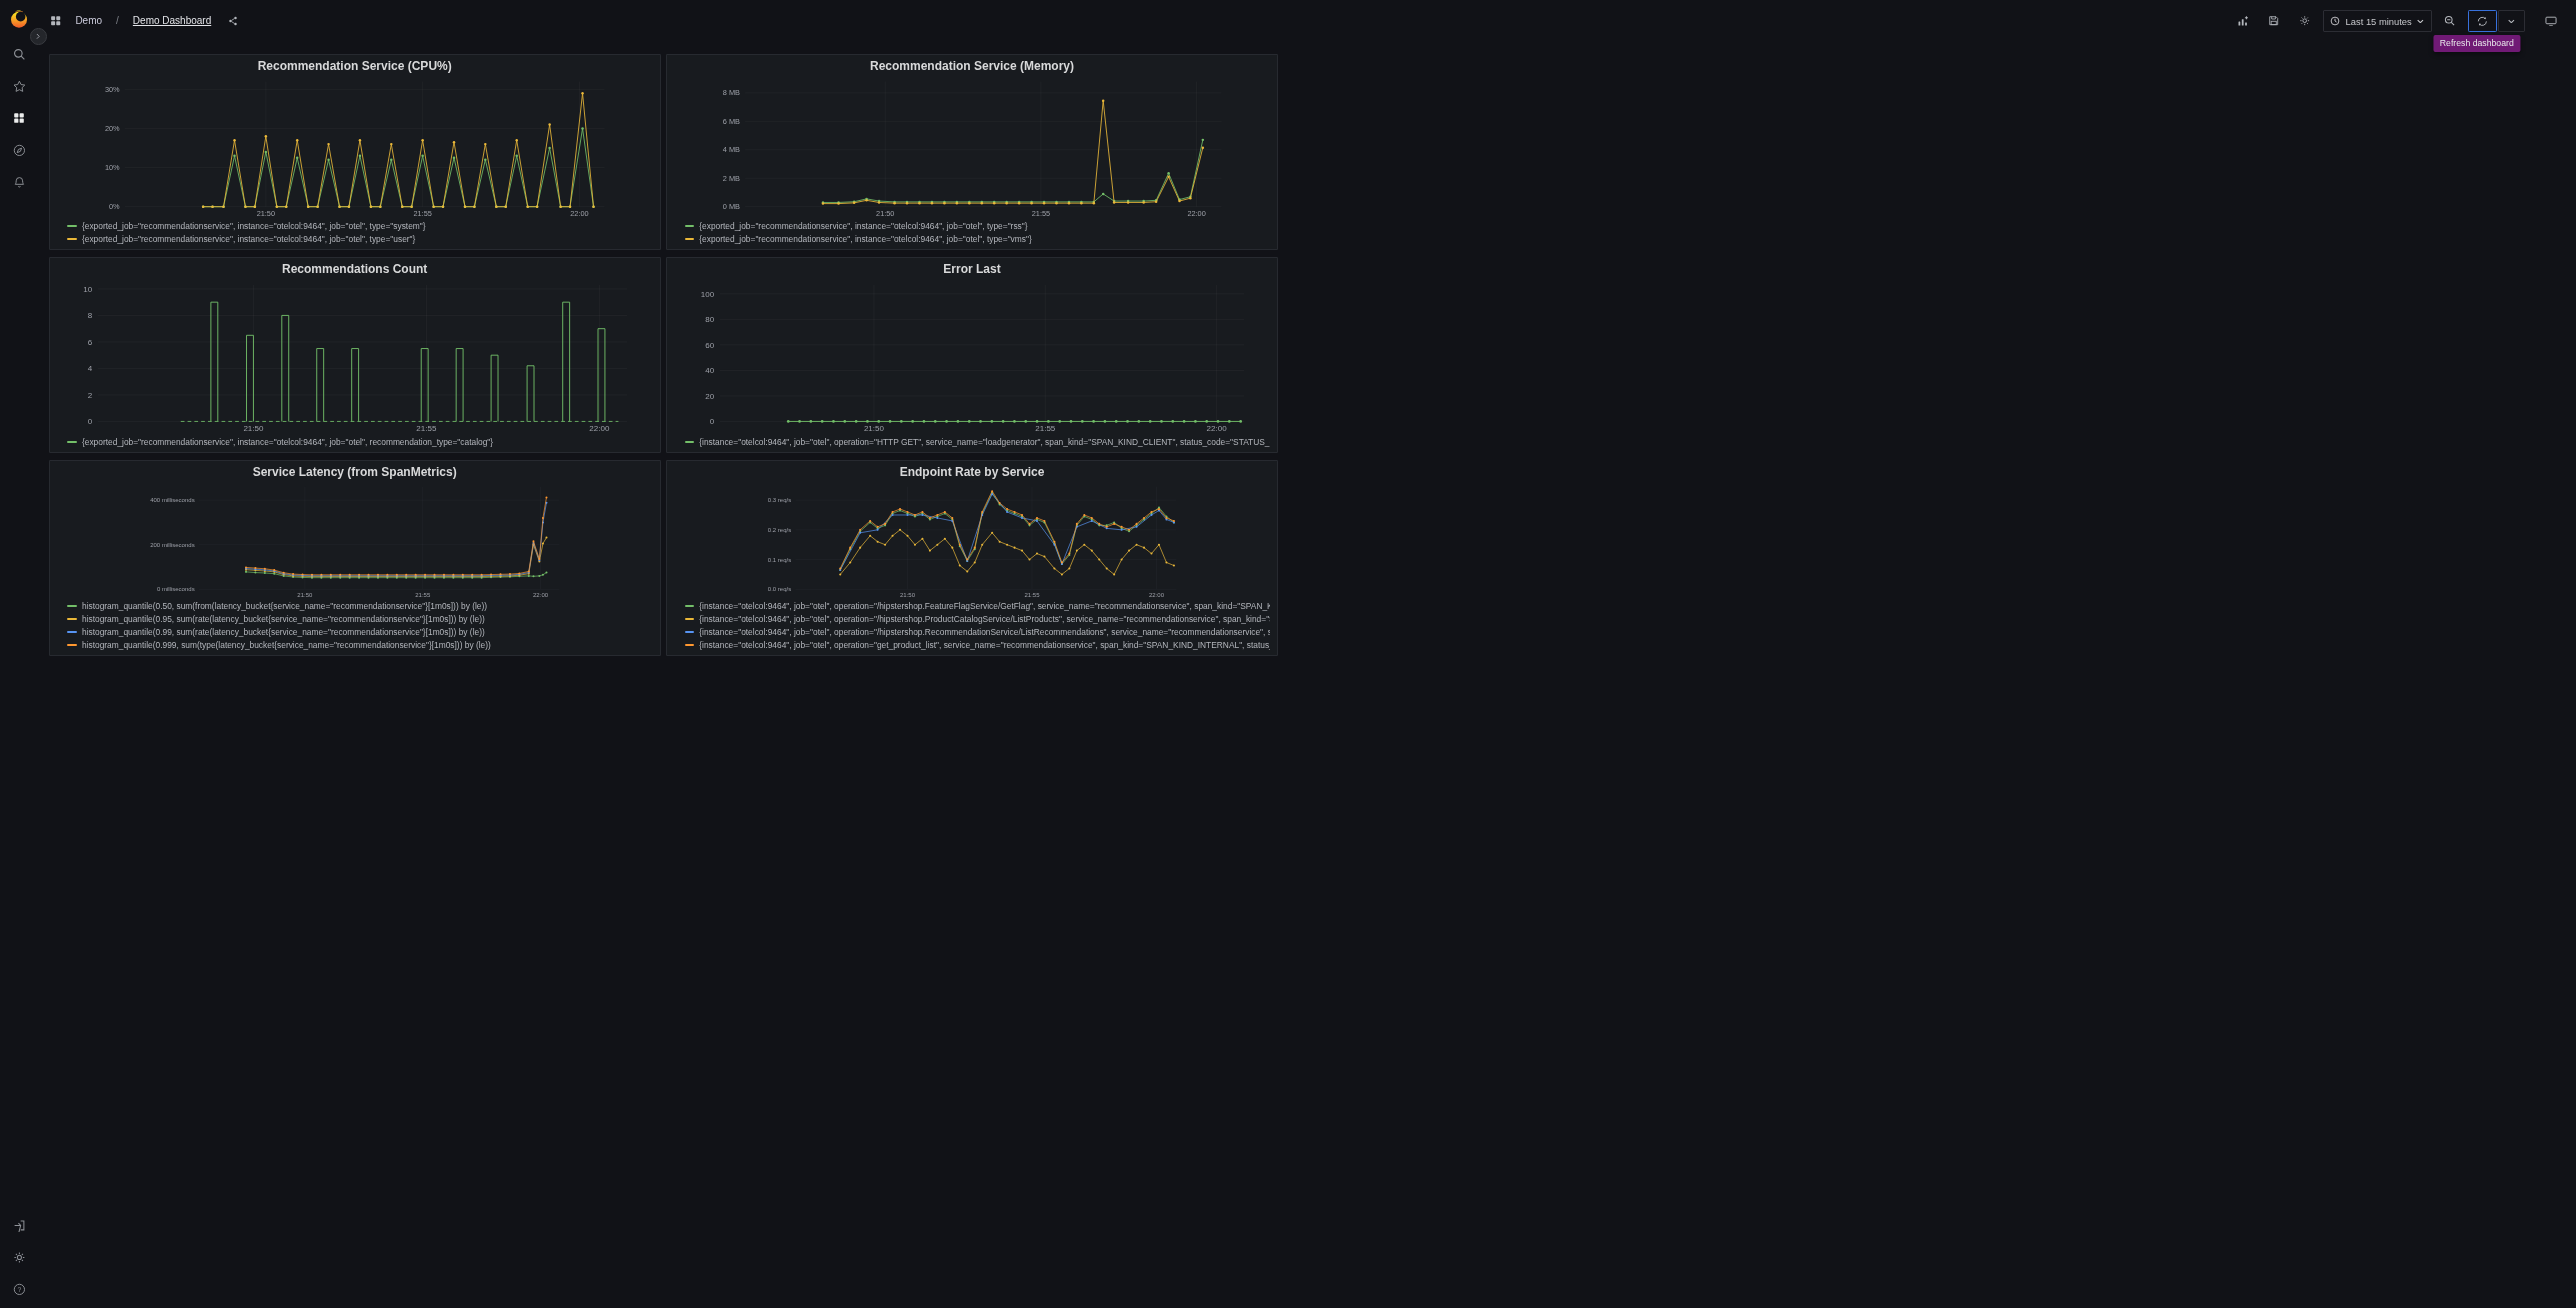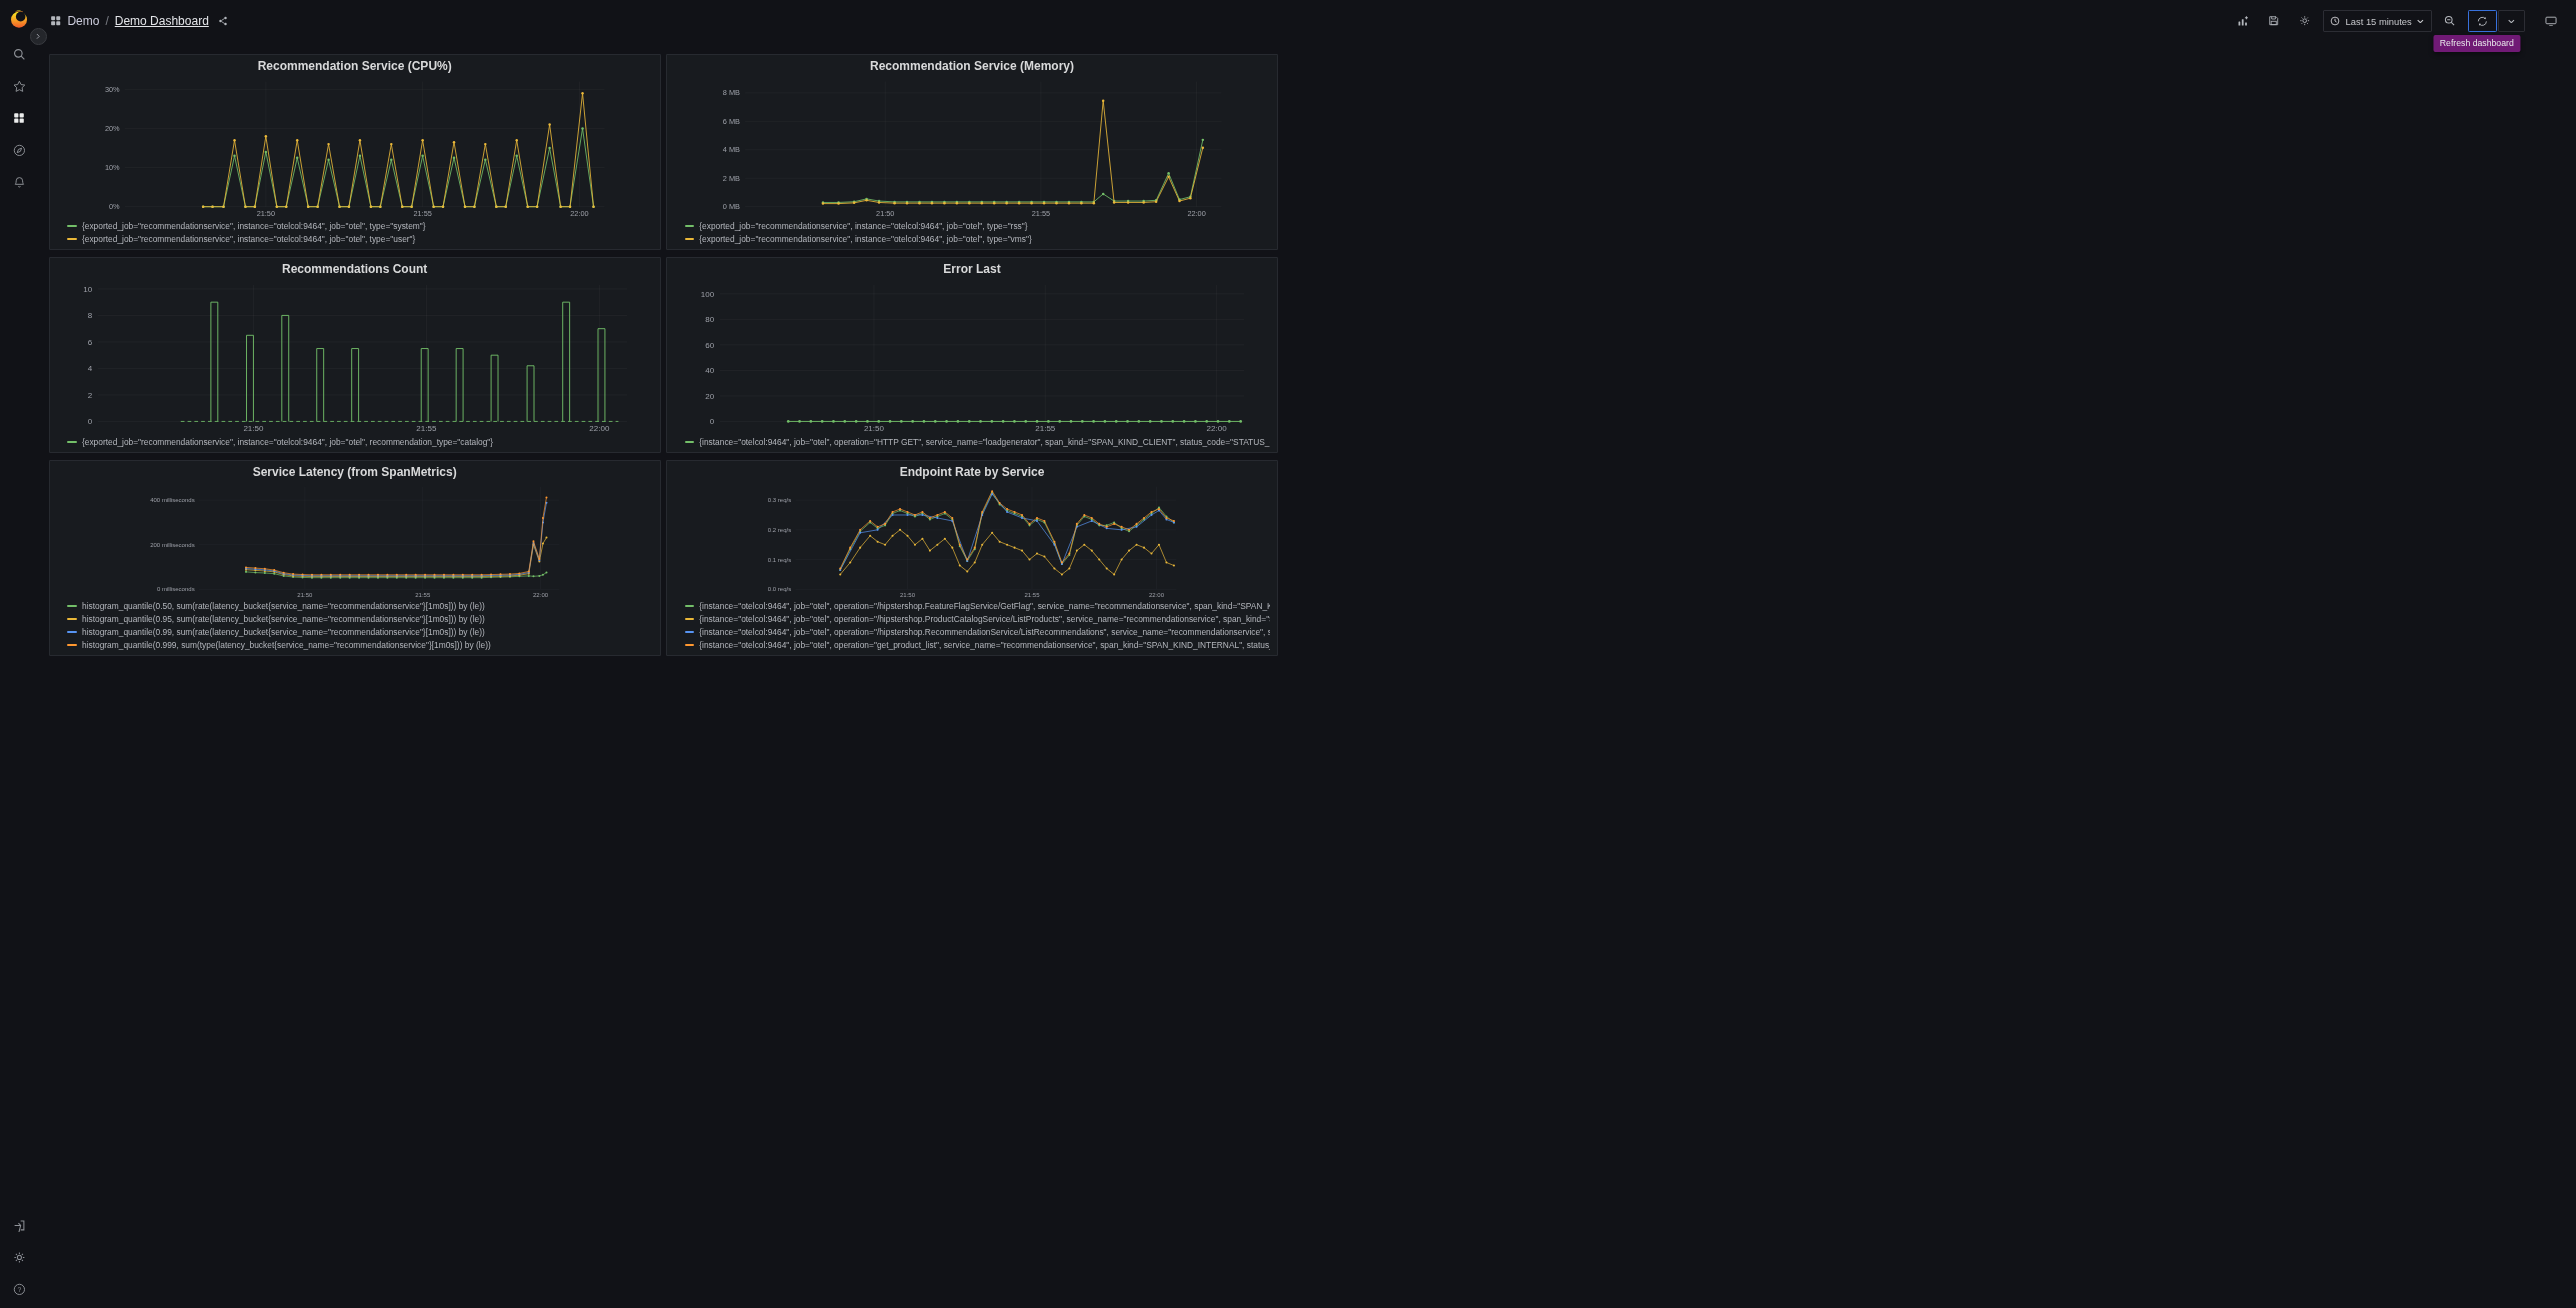--- a/index.html
+++ b/index.html
@@ -7,21 +7,21 @@
   svg{display:block}
   
   .sidebar{position:fixed;left:0;top:0;bottom:0;width:38px;display:flex;flex-direction:column;align-items:center;z-index:10;background:#111217;}
   .logo-wrap{height:38px;display:flex;align-items:center;justify-content:center;cursor:pointer;}
   .side-icon{width:38px;height:32px;display:flex;align-items:center;justify-content:center;color:#8e9197;cursor:pointer;}
   .side-icon.active{color:#eceded}
   .side-bottom{margin-top:auto;padding-bottom:2.7px;display:flex;flex-direction:column;align-items:center;}
   .expand-btn{position:fixed;left:30px;top:28px;width:14.8px;height:14.8px;border-radius:50%;background:#24262b;border:0.7px solid #393b40;display:flex;align-items:center;justify-content:center;color:#9da0a8;cursor:pointer;z-index:30;}
   
   .header{position:fixed;left:38px;right:0;top:0;height:42px;display:flex;align-items:center;padding:0 12px;z-index:5;}
-  .crumb{display:flex;align-items:center;gap:6px;font-size:12px;}
+  .crumb{display:flex;align-items:center;gap:14px;font-size:10px;}
   .crumb .grid-ic{color:#b4b7bd;display:flex;cursor:pointer;}
   .crumb-section{color:#ccccdc;cursor:pointer;}
   .crumb-sep{color:#7b7e85;}
   .crumb-page{color:#e3e4e8;font-weight:500;cursor:pointer;text-decoration:underline;}
   .share-ic{color:#b4b7bd;display:flex;cursor:pointer;margin-left:2.7px;}
   .header-right{margin-left:auto;display:flex;align-items:center;gap:5.4px;}
   .tbtn{height:20px;min-width:20px;display:flex;align-items:center;justify-content:center;color:#b4b7bd;border-radius:1.3px;cursor:pointer;padding:0 2.7px;}
   .time-btn{border:0.7px solid rgba(204,204,220,0.15);padding:0 6.7px;gap:5.4px;font-size:9.4px;color:#c7c8cc;justify-content:center;}
   .caret{display:flex;color:inherit}
   .refresh-wrap{position:relative;display:flex;}
@@ -692,21 +692,21 @@
         <circle cx="808.7" cy="194.9" r="2.2" fill="#ff9830"></circle>
         <circle cx="829.0" cy="190.6" r="2.2" fill="#ff9830"></circle>
         <circle cx="839.1" cy="125.7" r="2.2" fill="#ff9830"></circle>
         <circle cx="851.8" cy="163.7" r="2.2" fill="#ff9830"></circle>
         <circle cx="859.5" cy="75.3" r="2.2" fill="#ff9830"></circle>
         <circle cx="867.1" cy="31.1" r="2.2" fill="#ff9830"></circle>
       </svg>
     <div class="legend">
         <div class="legend-row">
           <span class="swatch" style="background: rgb(115, 191, 105);"></span>
-          <span class="legend-label">histogram_quantile(0.50, sum(rate(latency_bucket{service_name="recommendationservice"}[1m0s])) by (le))</span>
+          <span class="legend-label">histogram_quantile(0.50, sum(from(latency_bucket{service_name="recommendationservice"}[1m0s])) by (le))</span>
         </div>
         <div class="legend-row">
           <span class="swatch" style="background: rgb(234, 184, 57);"></span>
           <span class="legend-label">histogram_quantile(0.95, sum(rate(latency_bucket{service_name="recommendationservice"}[1m0s])) by (le))</span>
         </div>
         <div class="legend-row">
           <span class="swatch" style="background: rgb(87, 148, 242);"></span>
           <span class="legend-label">histogram_quantile(0.99, sum(rate(latency_bucket{service_name="recommendationservice"}[1m0s])) by (le))</span>
         </div>
         <div class="legend-row">

